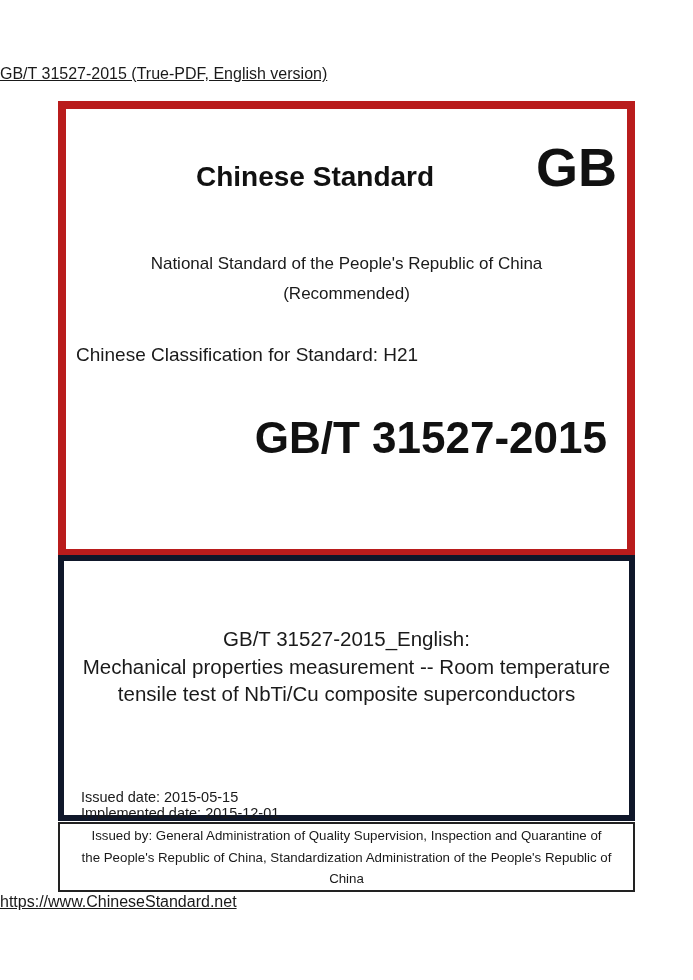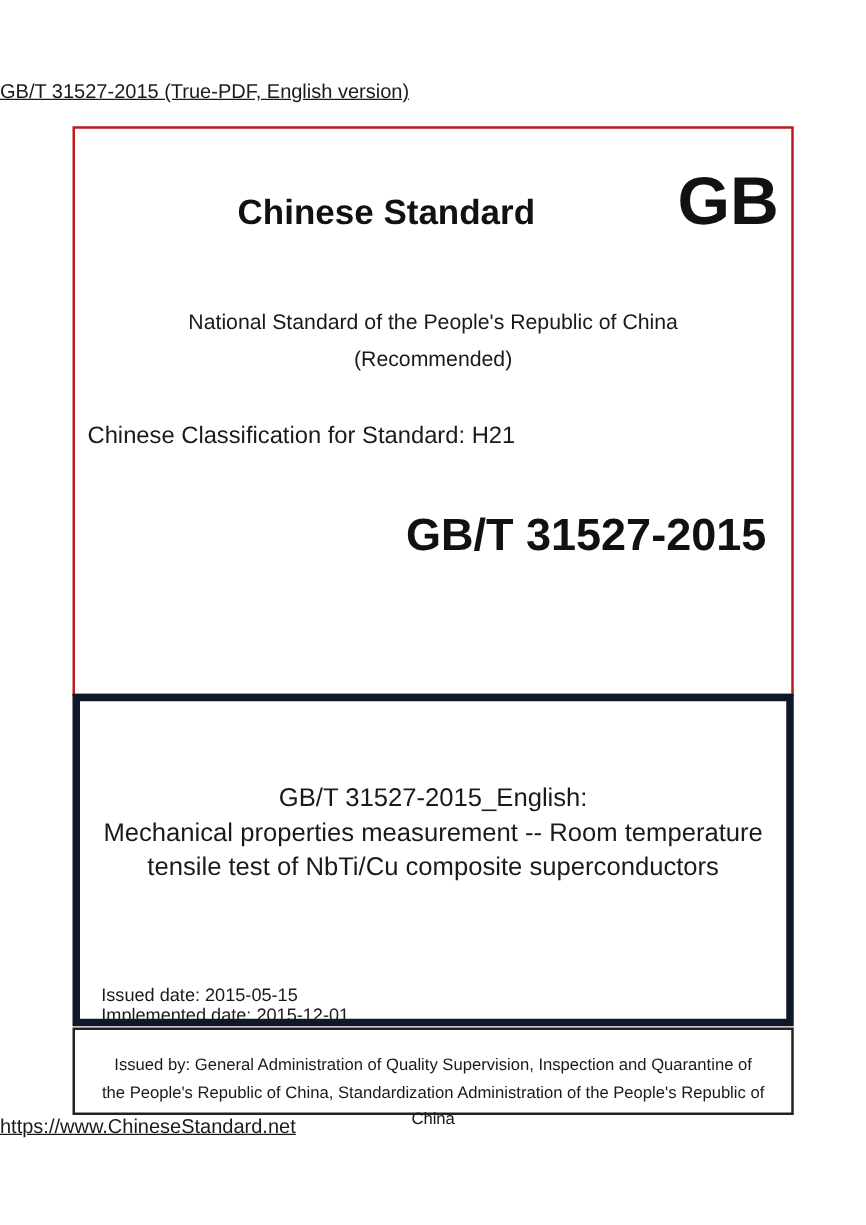--- a/index.html
+++ b/index.html
@@ -13,21 +13,21 @@
 
   .header-line {
     position: absolute; top: 65px; left: 0; width: 100%;
     text-align: left; font-size: 16px; text-decoration: underline;
   }
 
   
   .cover-box {
     position: absolute; left: 58px; top: 101px;
     width: 577px; height: 456px;
-    border: 2px solid #b91c1c; box-sizing: border-box;
+    border: 8px solid #b91c1c; box-sizing: border-box;
   }
   .title-row {
     position: absolute; top: 31px; left: 0; right: 10px;
     display: flex; align-items: baseline;
   }
   .brand-title {
     margin-left: 130px; font-size: 28px; font-weight: bold;
     line-height: 1; color: #111;
   }
   .brand-code {
@@ -37,21 +37,21 @@
   .nat-std {
     position: absolute; top: 140px; left: 0; width: 100%;
     text-align: center; font-size: 17px; line-height: 30px;
   }
   .classification {
     position: absolute; top: 235px; left: 10px;
     font-size: 19px;
   }
   .std-number {
     position: absolute; top: 307px; right: 20px;
-    font-size: 36px; font-weight: bold; line-height: 1; color: #111;
+    font-size: 44px; font-weight: bold; line-height: 1; color: #111;
   }
 
   
   .title-box {
     position: absolute; left: 58px; top: 555px;
     width: 577px; height: 266px;
     border: 6px solid #0f172a; box-sizing: border-box;
   }
   .eng-title {
     position: absolute; top: 64px; left: 0; width: 100%;
@@ -66,21 +66,21 @@
 
   
   .issuer-box {
     position: absolute; left: 58px; top: 822px;
     width: 577px; height: 70px;
     border: 2px solid #222222; box-sizing: border-box;
     display: flex; align-items: flex-start; justify-content: center;
   }
   .issuer-text {
     width: 100%; text-align: center;
-    font-size: 13.3px; line-height: 21.5px; padding-top: 17px;
+    font-size: 13.3px; line-height: 21.5px; padding-top: 1px;
   }
 
   
   .footer-url {
     position: absolute; top: 893px; left: 0; width: 100%;
     text-align: left; font-size: 16px;
   }
   .footer-url a { color: #1a1a1a; text-decoration: underline; }
 </style>
 </head>

